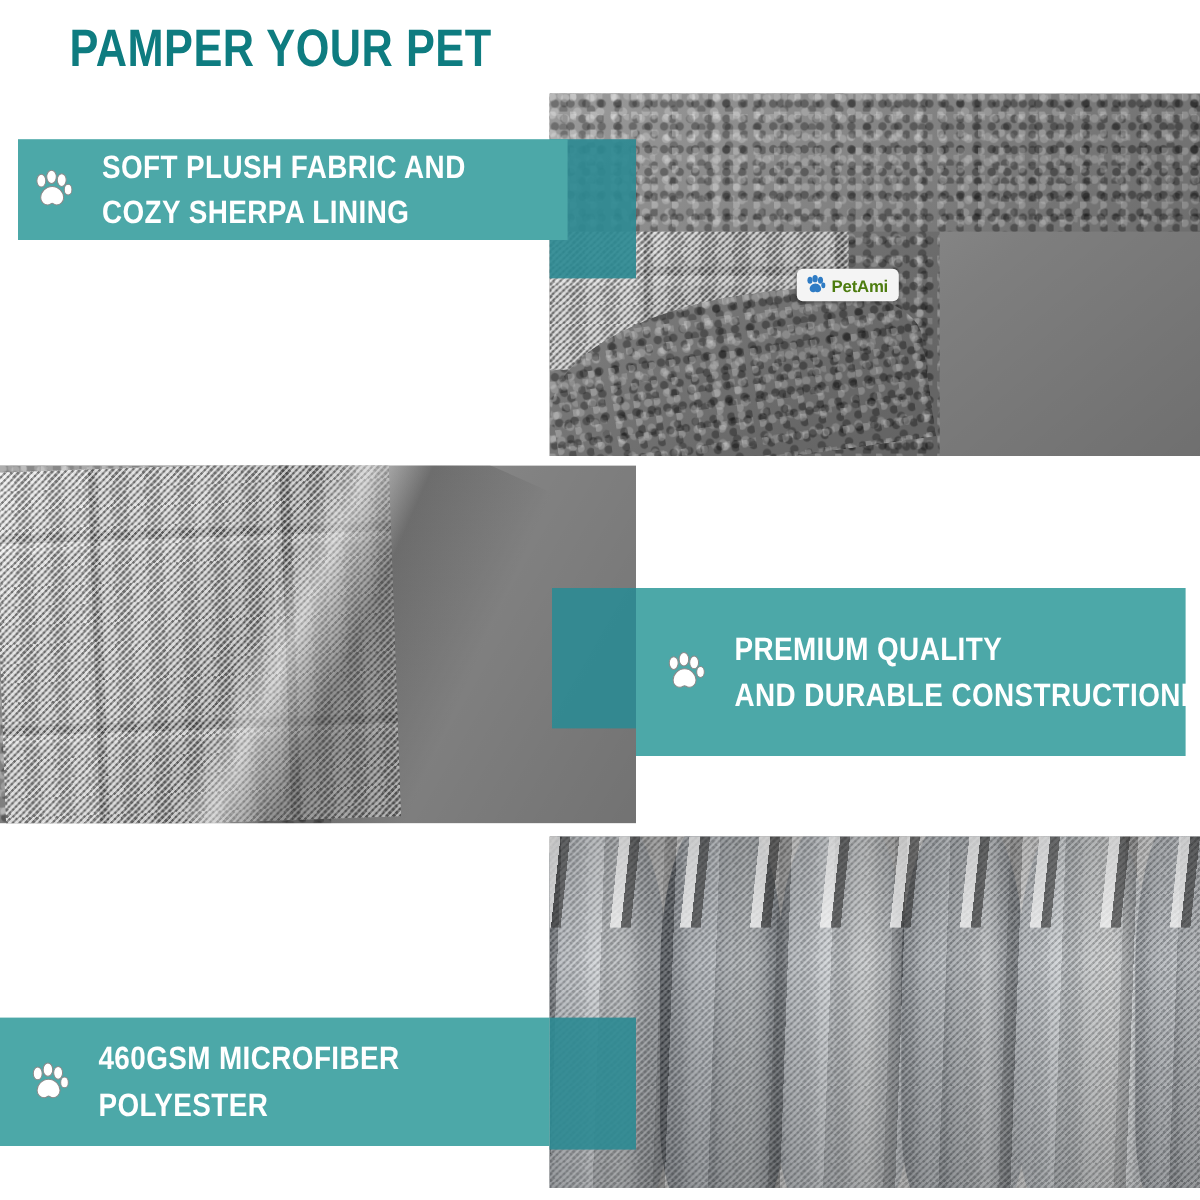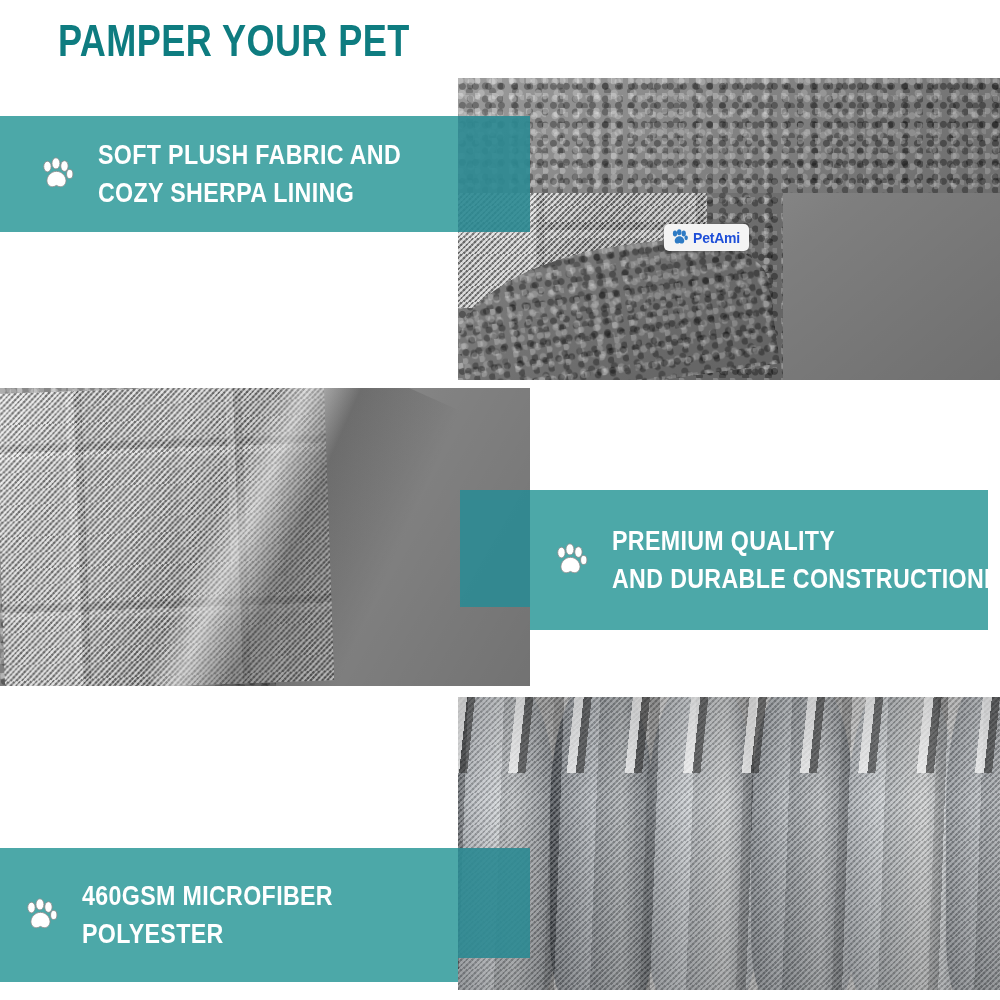--- a/index.html
+++ b/index.html
@@ -135,21 +135,21 @@
     border-radius:5px;
     display:flex;align-items:center;gap:5px;
     padding:5px 9px 5px 7px;
     box-shadow:0 1px 3px rgba(0,0,0,.35);
   }
   .petami-paw{width:17px;height:17px;flex:0 0 17px;display:block;}
   .petami-name{
     font-family:"Liberation Sans", sans-serif;
     font-weight:700;
     font-size:14px;
-    color:#1d4ed8;
+    color:#4d7c0f;
     letter-spacing:-0.2px;
     line-height:1;
   }
 </style>
 </head>
 <body>
 
 <div class="canvas">
 
   <div class="page-title">PAMPER YOUR PET</div>
@@ -172,21 +172,21 @@
         <ellipse cx="31" cy="12" rx="8.5" ry="11.5" fill="#2E7BC4"></ellipse>
         <ellipse cx="48" cy="17" rx="8" ry="11" fill="#2E7BC4"></ellipse>
         <ellipse cx="57" cy="33" rx="6.5" ry="9" fill="#2E7BC4"></ellipse>
         <path d="M32 27c10 0 18 9 18 17 0 7-5 11-11 11-4 0-5-2-7-2s-3 2-7 2c-6 0-11-4-11-11 0-8 8-17 18-17z" fill="#2E7BC4"></path>
       </svg>
       <span class="petami-name">PetAmi</span>
     </div>
   </div>
 
   <div class="banner-overlap" style="left:458px;top:116px;width:72px;height:116px;"></div>
-  <div class="banner" style="left:0px;top:116px;width:458px;height:116px;padding-left:40px;">
+  <div class="banner" style="left:15px;top:116px;width:458px;height:84px;padding-left:12px;">
     <div class="banner-inner">
       <svg class="paw" viewBox="0 0 64 64">
         <ellipse cx="14" cy="18" rx="7" ry="10" fill="#ffffff" stroke="#8a8a8a" stroke-width="1.6"></ellipse>
         <ellipse cx="30" cy="12" rx="7.5" ry="10.5" fill="#ffffff" stroke="#8a8a8a" stroke-width="1.6"></ellipse>
         <ellipse cx="46" cy="17" rx="7" ry="10" fill="#ffffff" stroke="#8a8a8a" stroke-width="1.6"></ellipse>
         <ellipse cx="56" cy="32" rx="6" ry="8.5" fill="#ffffff" stroke="#8a8a8a" stroke-width="1.6"></ellipse>
         <path d="M31 27c10 0 18 9 18 17.5 0 7-5 11.5-11 11.5-4 0-5-2.5-7-2.5s-3 2.5-7 2.5c-6 0-11-4.5-11-11.5C13 36 21 27 31 27z" fill="#ffffff" stroke="#8a8a8a" stroke-width="1.6"></path>
       </svg>
       <div class="banner-text">
         <span>SOFT PLUSH FABRIC AND</span>
@@ -239,21 +239,21 @@
            rgba(0,0,0,.10) 46px, rgba(0,0,0,.10) 96px);"></div>
       <div style="position:absolute;left:0;top:0;width:100%;height:26%;background:
            repeating-linear-gradient(96deg, rgba(255,255,255,.75) 0px, rgba(255,255,255,.75) 9px,
            rgba(45,45,45,.55) 9px, rgba(45,45,45,.55) 17px, rgba(255,255,255,0) 17px, rgba(255,255,255,0) 58px);"></div>
       <div style="position:absolute;inset:0;background:
            linear-gradient(180deg, rgba(0,0,0,.14), rgba(0,0,0,0) 35%, rgba(0,0,0,.18));"></div>
     </div>
   </div>
 
   <div class="banner-overlap" style="left:458px;top:848px;width:72px;height:110px;"></div>
-  <div class="banner" style="left:0px;top:848px;width:458px;height:134px;padding-left:24px;">
+  <div class="banner" style="left:0px;top:848px;width:458px;height:107px;padding-left:24px;">
     <div class="banner-inner">
       <svg class="paw" viewBox="0 0 64 64">
         <ellipse cx="14" cy="18" rx="7" ry="10" fill="#ffffff" stroke="#8a8a8a" stroke-width="1.6"></ellipse>
         <ellipse cx="30" cy="12" rx="7.5" ry="10.5" fill="#ffffff" stroke="#8a8a8a" stroke-width="1.6"></ellipse>
         <ellipse cx="46" cy="17" rx="7" ry="10" fill="#ffffff" stroke="#8a8a8a" stroke-width="1.6"></ellipse>
         <ellipse cx="56" cy="32" rx="6" ry="8.5" fill="#ffffff" stroke="#8a8a8a" stroke-width="1.6"></ellipse>
         <path d="M31 27c10 0 18 9 18 17.5 0 7-5 11.5-11 11.5-4 0-5-2.5-7-2.5s-3 2.5-7 2.5c-6 0-11-4.5-11-11.5C13 36 21 27 31 27z" fill="#ffffff" stroke="#8a8a8a" stroke-width="1.6"></path>
       </svg>
       <div class="banner-text">
         <span>460GSM MICROFIBER</span>

